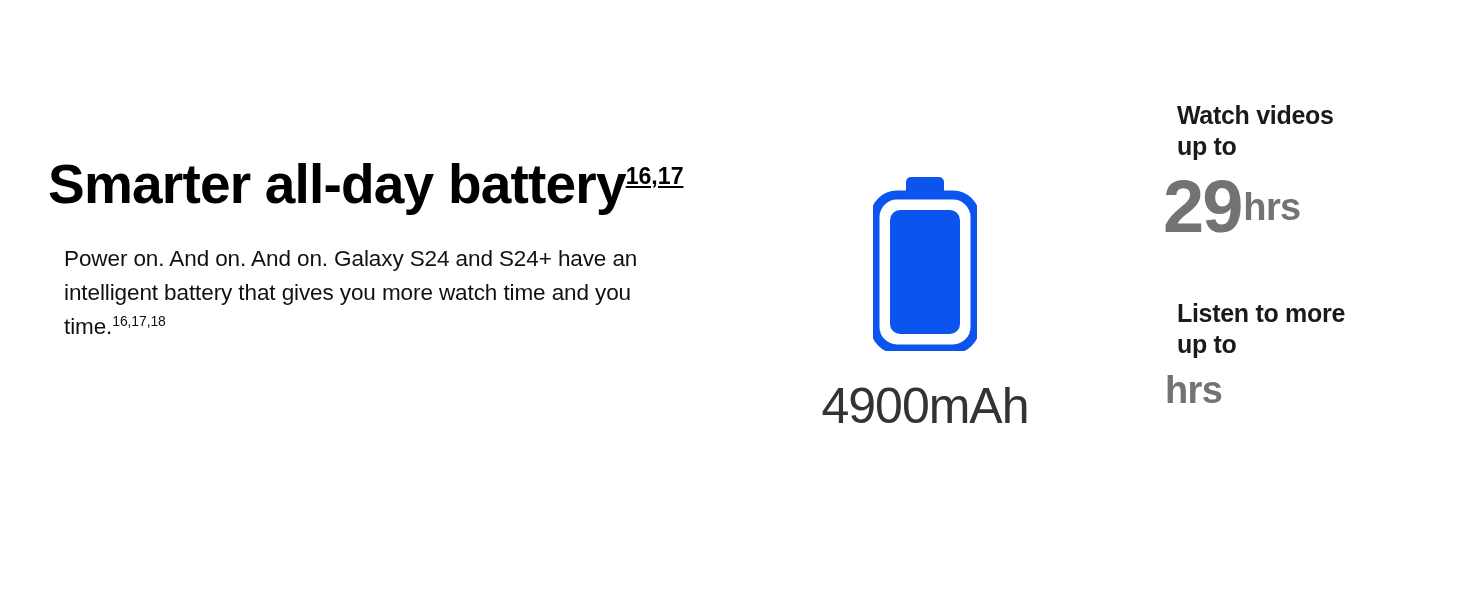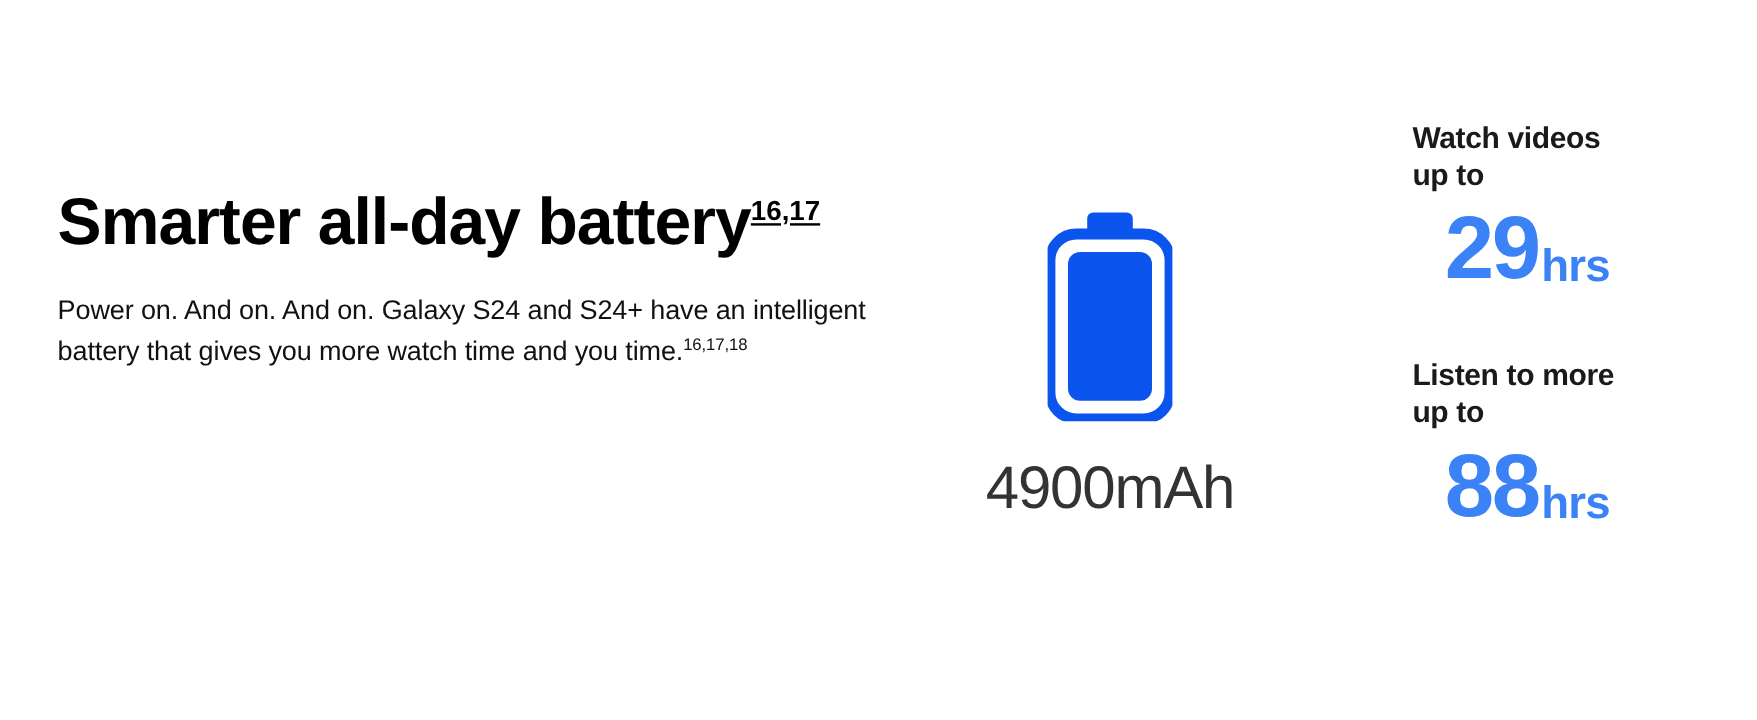--- a/index.html
+++ b/index.html
@@ -37,21 +37,21 @@
   }
   .headline .sup {
     font-size: 0.42em;
     font-weight: 700;
     vertical-align: super;
     letter-spacing: 0;
     line-height: 0;
     text-decoration: underline;
   }
   .body-copy {
-    margin: 0;
+    margin: 16px;
     margin-top: 26px;
     font-size: 22.5px;
     line-height: 1.5;
     font-weight: 400;
     color: #111111;
     letter-spacing: -0.1px;
     max-width: 690px;
   }
   .body-copy .sup {
     font-size: 0.62em;
@@ -97,25 +97,24 @@
     line-height: 1.22;
     font-weight: 700;
     color: #1a1a1a;
     letter-spacing: -0.3px;
     white-space: pre-line;
     margin-left: 14px;
   }
   .stat-value {
     margin-top: 12px;
     line-height: 1;
-    color: #3b82f6;
+    color: #737373;
     font-weight: 700;
     display: flex;
-    align-items: flex-end;
-    margin-left: 41px;
+    align-items: center;
   }
   .stat-number {
     font-size: 74px;
     letter-spacing: -2px;
     line-height: 0.92;
   }
   .stat-unit {
     font-size: 38px;
     letter-spacing: -0.6px;
     margin-left: 2px;
@@ -151,20 +150,19 @@
       <div class="stat-value">
         <span class="stat-number">29</span>
         <span class="stat-unit">hrs</span>
       </div>
     </div>
 
     <div class="stat-block">
       <div class="stat-label">Listen to more
 up to</div>
       <div class="stat-value">
-        <span class="stat-number">88</span>
         <span class="stat-unit">hrs</span>
       </div>
     </div>
 
   </div>
 
 </div>
 
 </body></html>

